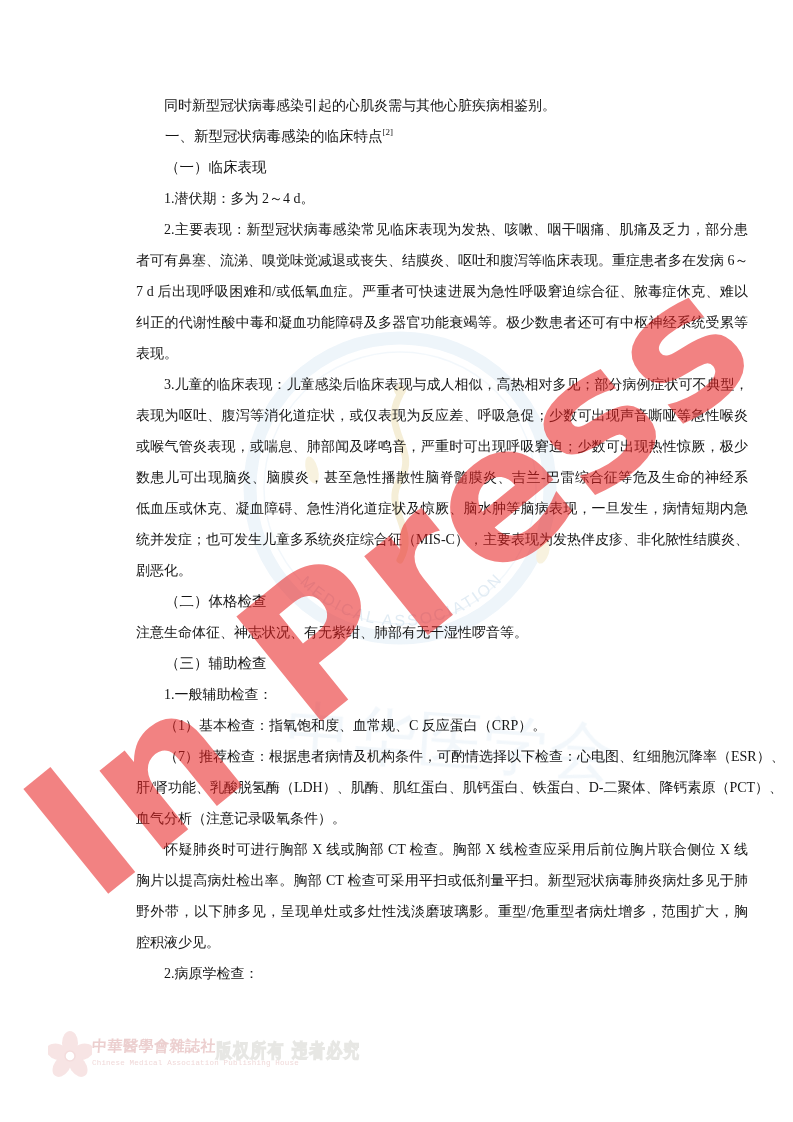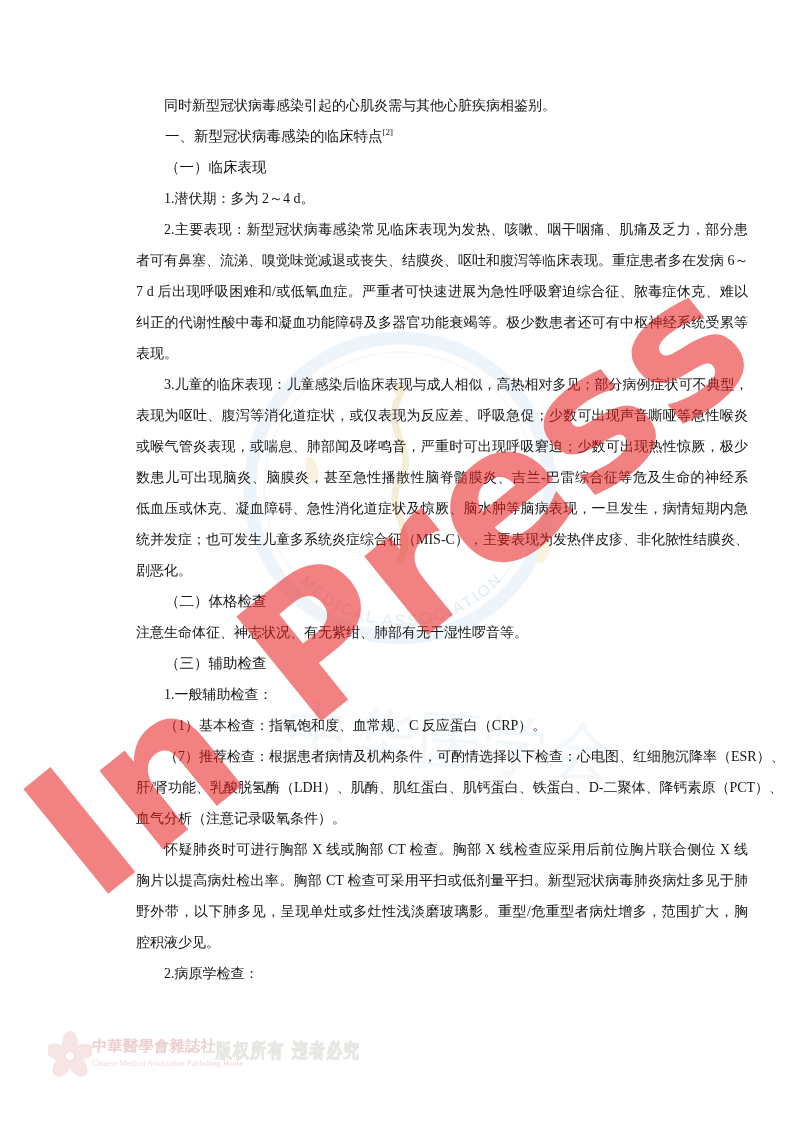--- a/index.html
+++ b/index.html
@@ -35,21 +35,21 @@
   
   .flower-svg{position:absolute;left:48px;top:1030px;z-index:1;}
   .pub-cn{
     position:absolute;left:92px;top:1037px;z-index:1;
     font-size:15px;font-weight:bold;letter-spacing:0.5px;color:#eccfcf;
     transform:skewX(-4deg);white-space:nowrap;
   }
   .pub-en{
     position:absolute;left:92px;top:1059px;z-index:1;
     font-size:7.5px;letter-spacing:0.2px;color:#f0d9d9;white-space:nowrap;
-    font-family:Liberation Serif, serif;
+    font-family:Liberation Mono, monospace;
   }
   .rights{
     position:absolute;left:216px;top:1038px;z-index:1;
     font-family:"DejaVu Sans","Liberation Sans",sans-serif;
     font-size:19px;font-weight:bold;letter-spacing:2px;white-space:nowrap;
     color:#fbfbf9;-webkit-text-stroke:1.2px #e7e7e4;
     transform:scaleX(0.82);transform-origin:left top;
   }
 </style>
 </head>

